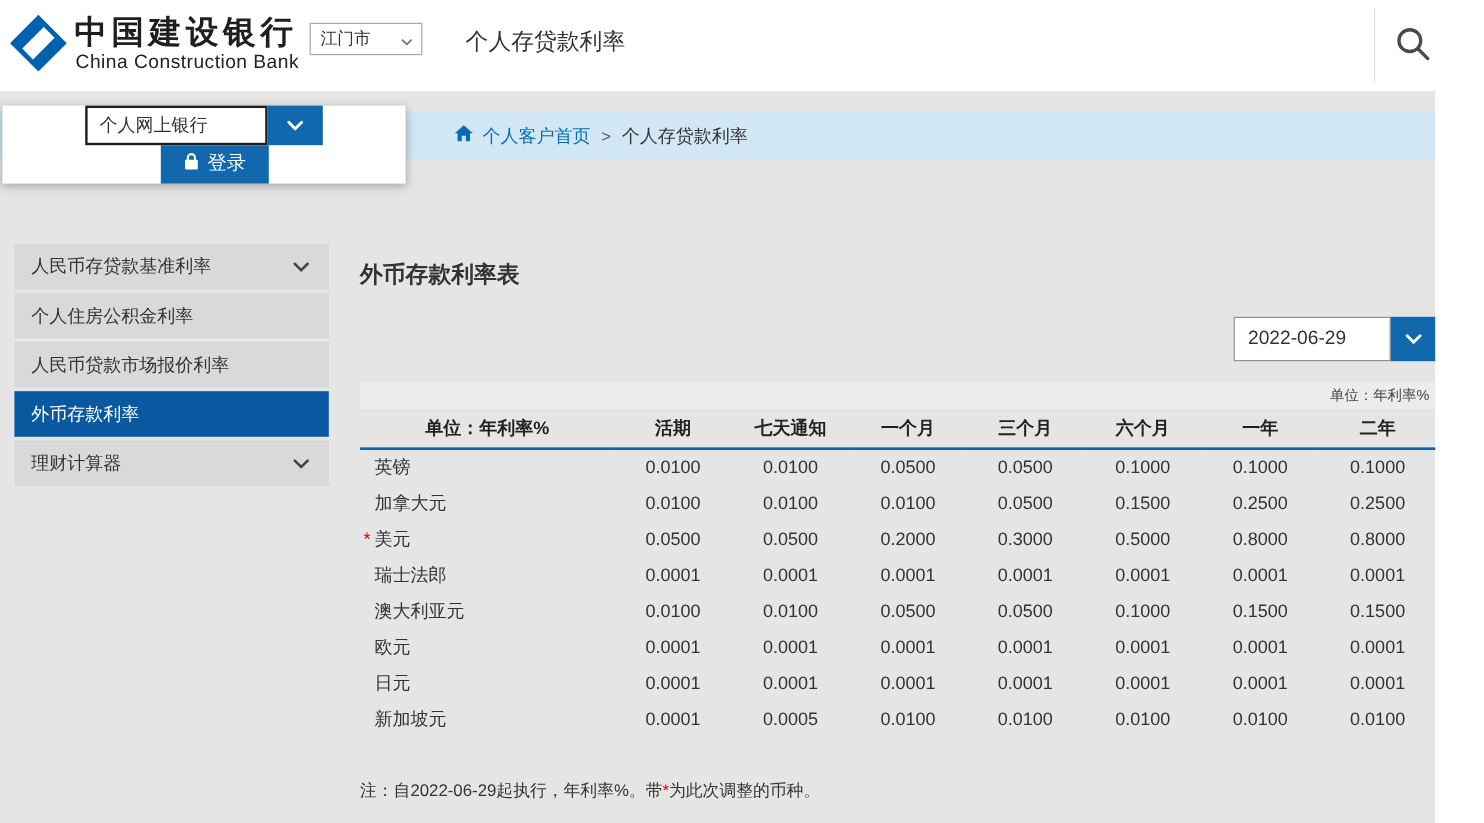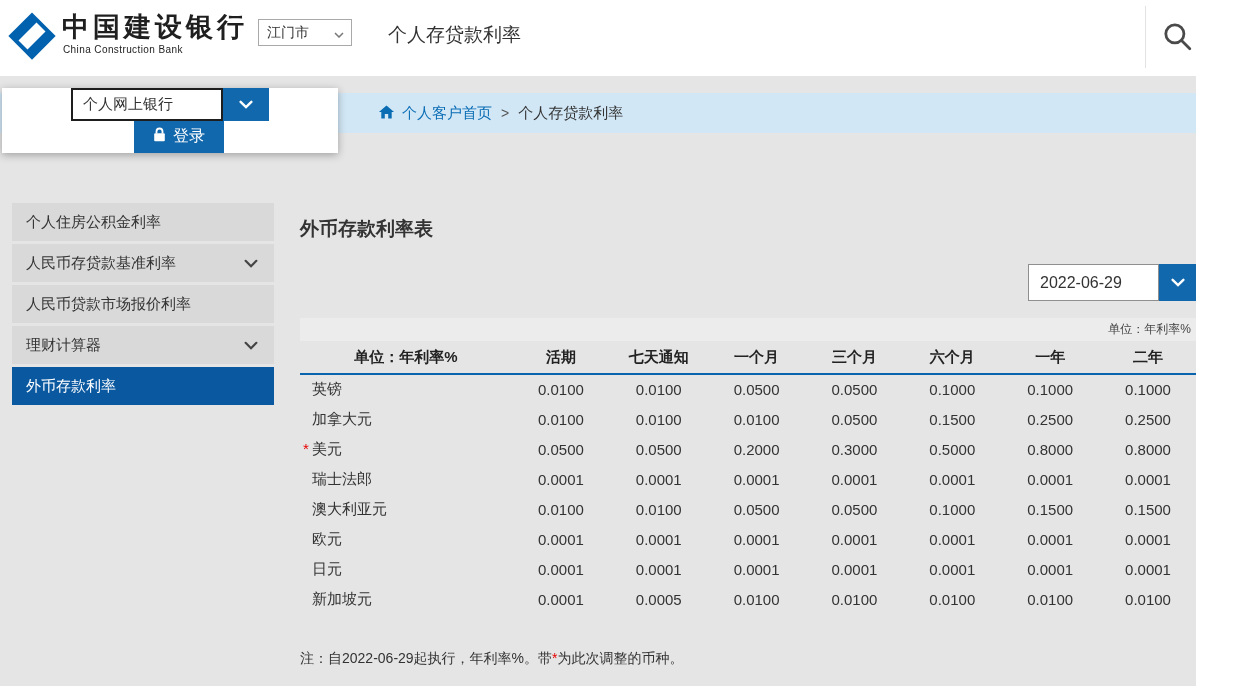--- a/index.html
+++ b/index.html
@@ -4,21 +4,21 @@
 <style>
   * { margin:0; padding:0; box-sizing:border-box; }
   html,body { background:#fff; }
   body { font-family:"Liberation Sans","DejaVu Sans",sans-serif; }
   .page { position:relative; width:1196px; height:686px; background:#e5e5e5; overflow:hidden; }
 
   
   .topbar { position:absolute; left:0; top:0; width:1237px; height:76px; background:#fff; }
   .logo { position:absolute; left:5px; top:9px; width:54px; height:54px; }
   .brand-cn { position:absolute; left:62px; top:9px; font-size:27px; font-weight:bold; color:#1f1f1f; letter-spacing:4px; white-space:nowrap; }
-  .brand-en { position:absolute; left:63px; top:44px; font-size:10px; color:#222; letter-spacing:0.4px; }
+  .brand-en { position:absolute; left:63px; top:44px; font-size:16px; color:#222; letter-spacing:0.4px; }
   .city-select { position:absolute; left:258px; top:19px; width:94px; height:27px; border:1px solid #a9a9a9; background:#fff;
                  display:flex; align-items:center; justify-content:space-between; padding:0 7px 0 8px; font-size:14px; color:#333; cursor:pointer; }
   .page-title { position:absolute; left:388px; top:22px; font-size:19px; color:#333; }
   .top-divider { position:absolute; left:1145px; top:6px; width:1px; height:62px; background:#e2e2e2; }
   .search-btn { position:absolute; left:1156px; top:15px; width:42px; height:44px; display:flex; align-items:center; justify-content:center; cursor:pointer; background:transparent; border:none; }
 
   
   .subbar { position:absolute; left:0; top:93px; width:1237px; height:40px; background:#d2e7f6; display:flex; align-items:center; }
   .crumbs { display:flex; align-items:center; gap:9px; margin-left:378px; font-size:15px; }
   .crumb-home { color:#0a6db4; cursor:pointer; display:flex; align-items:center; gap:7px; }
@@ -130,43 +130,43 @@
           <path d="M3.5 6.5 V4.5 a3 3 0 0 1 6 0 V6.5" fill="none" stroke="#ffffff" stroke-width="1.8"></path>
           <rect x="1.2" y="6.2" width="10.6" height="8" rx="1" fill="#ffffff"></rect>
         </svg>
       </span>
       <span>登录</span>
     </button>
   </div>
 
   <aside class="sidebar">
     <div class="side-item">
-      <span>个人住房公积金利率</span>
-    </div>
-    <div class="side-item">
       <span>人民币存贷款基准利率</span>
       <span class="chev">
         <svg width="14" height="9" viewBox="0 0 13 8">
             <path d="M1.5 1.5 L6.5 6.5 L11.5 1.5" fill="none" stroke="currentColor" stroke-width="2" stroke-linecap="round"></path>
           </svg>
       </span>
     </div>
     <div class="side-item">
+      <span>个人住房公积金利率</span>
+    </div>
+    <div class="side-item">
       <span>人民币贷款市场报价利率</span>
+    </div>
+    <div class="side-item active">
+      <span>外币存款利率</span>
     </div>
     <div class="side-item">
       <span>理财计算器</span>
       <span class="chev">
         <svg width="14" height="9" viewBox="0 0 13 8">
             <path d="M1.5 1.5 L6.5 6.5 L11.5 1.5" fill="none" stroke="currentColor" stroke-width="2" stroke-linecap="round"></path>
           </svg>
       </span>
-    </div>
-    <div class="side-item active">
-      <span>外币存款利率</span>
     </div>
   </aside>
 
   <main class="main">
     <h2 class="main-title">外币存款利率表</h2>
 
     <div class="date-select">
       <span class="date-text">2022-06-29</span>
       <button class="date-btn">
         <span>

